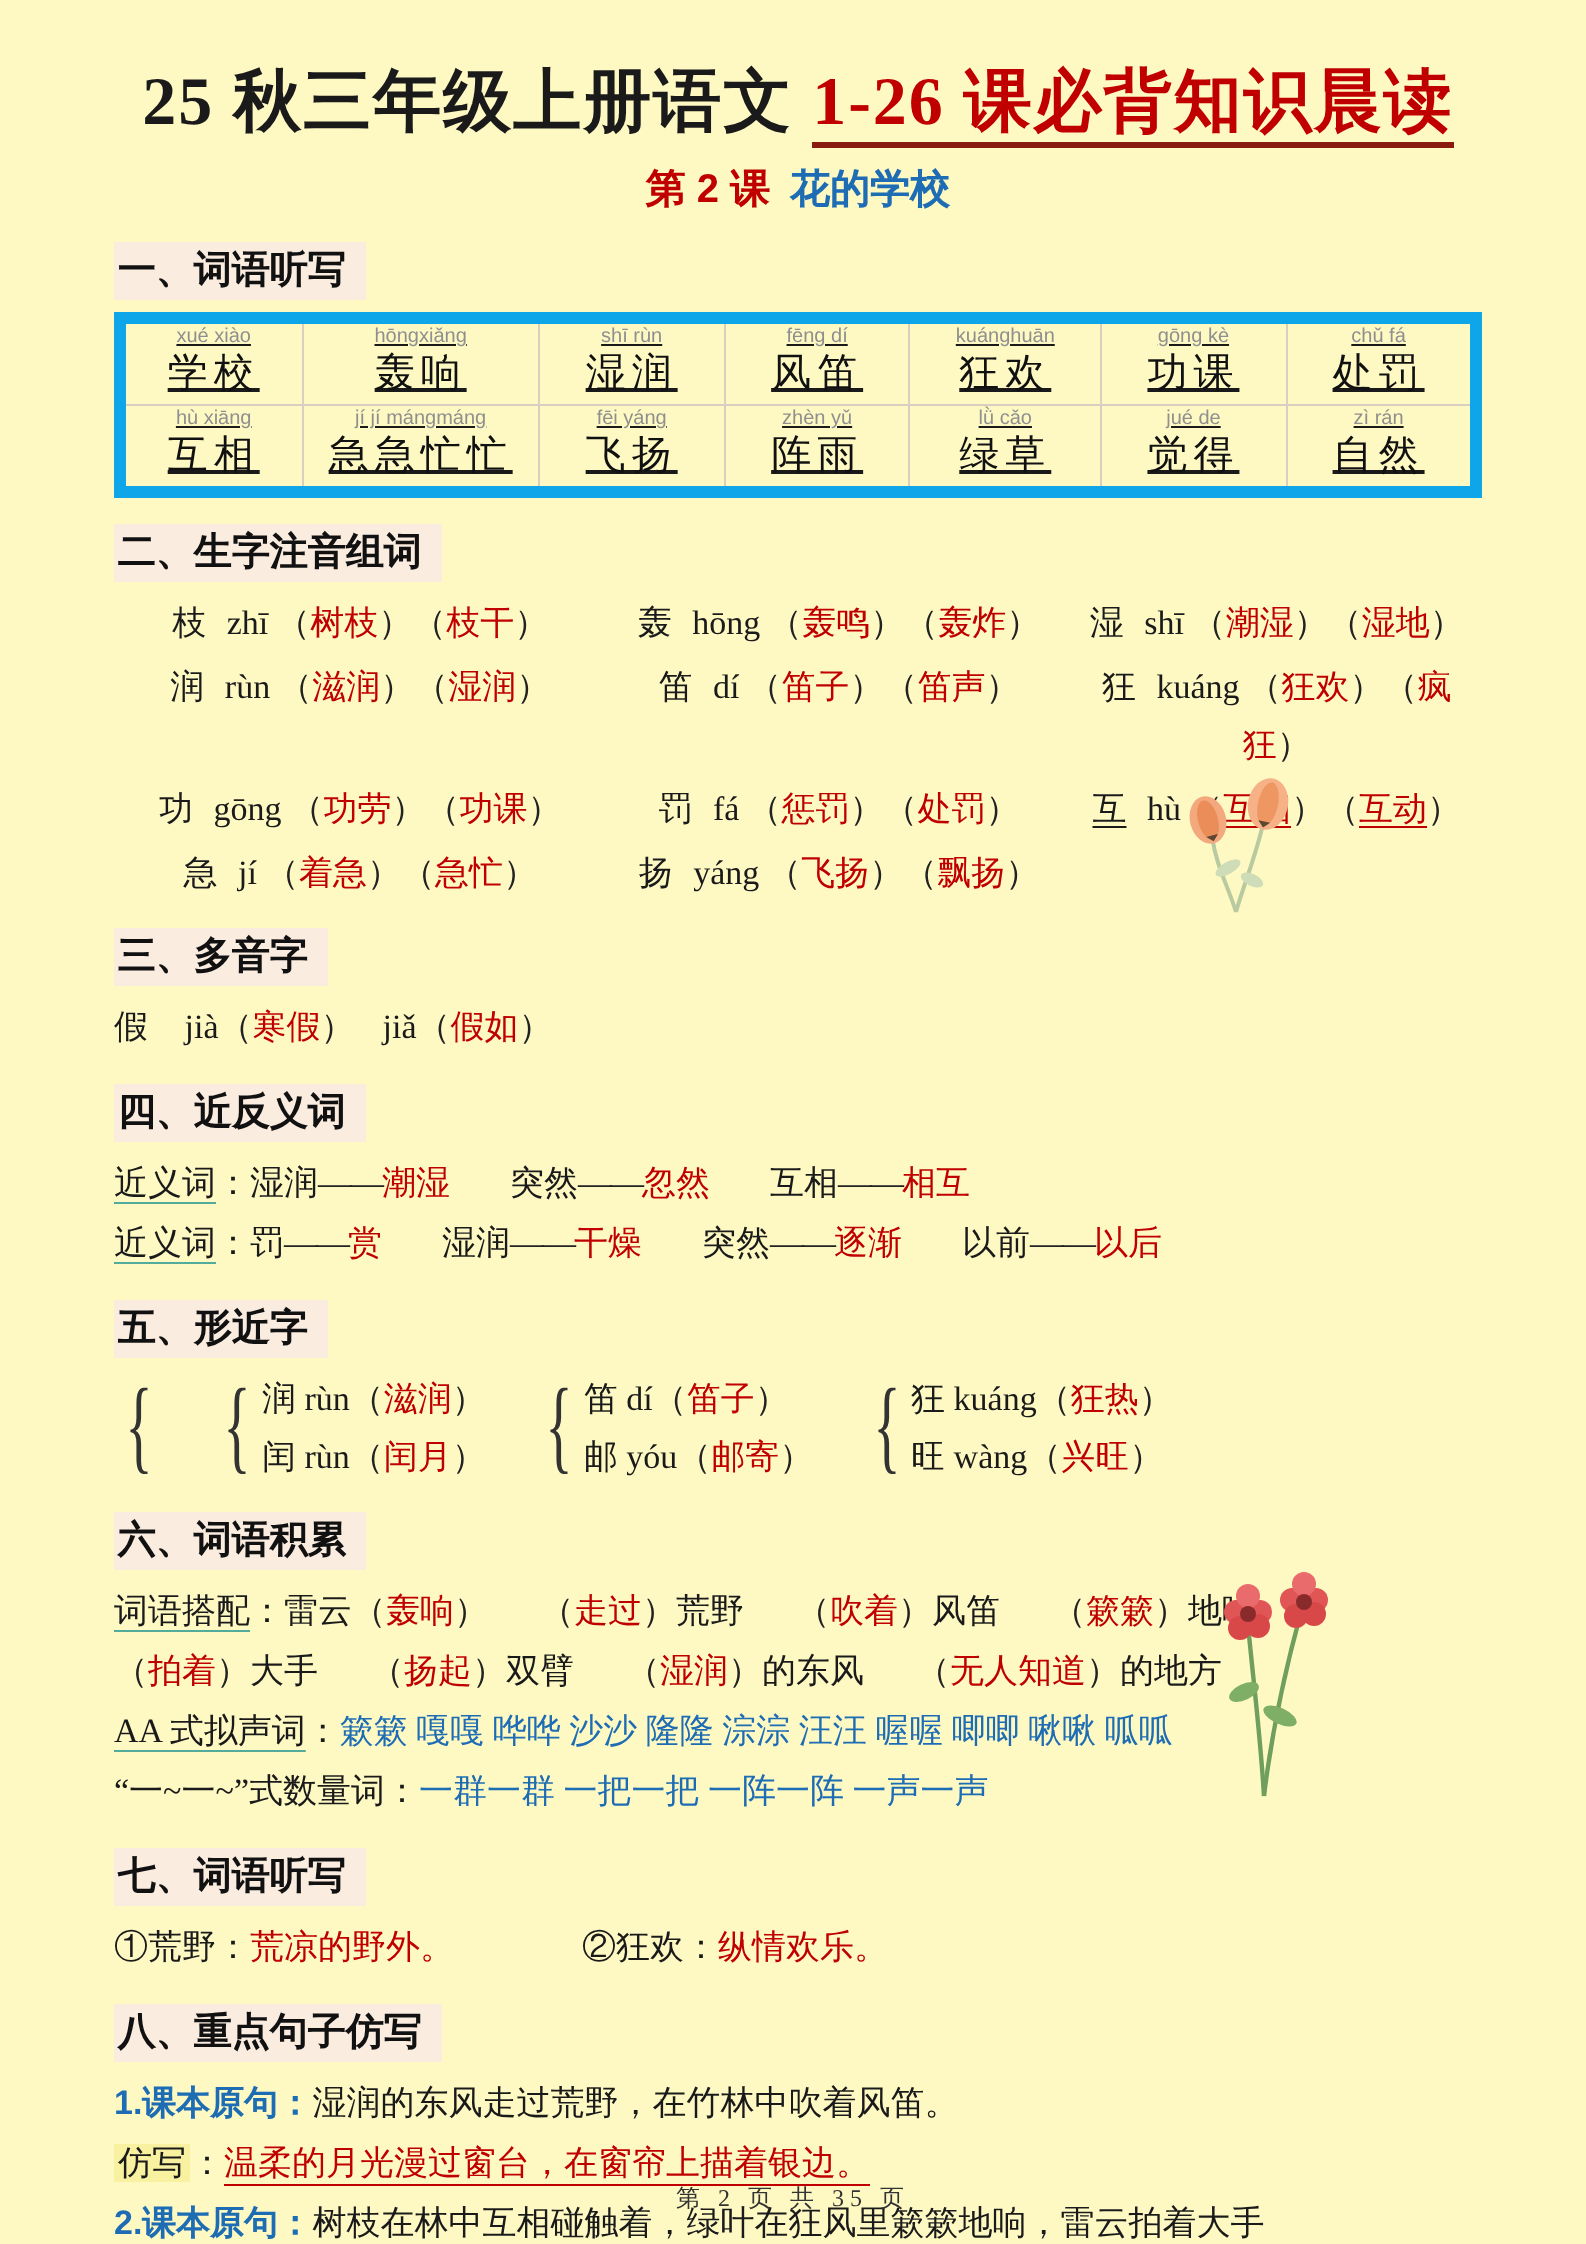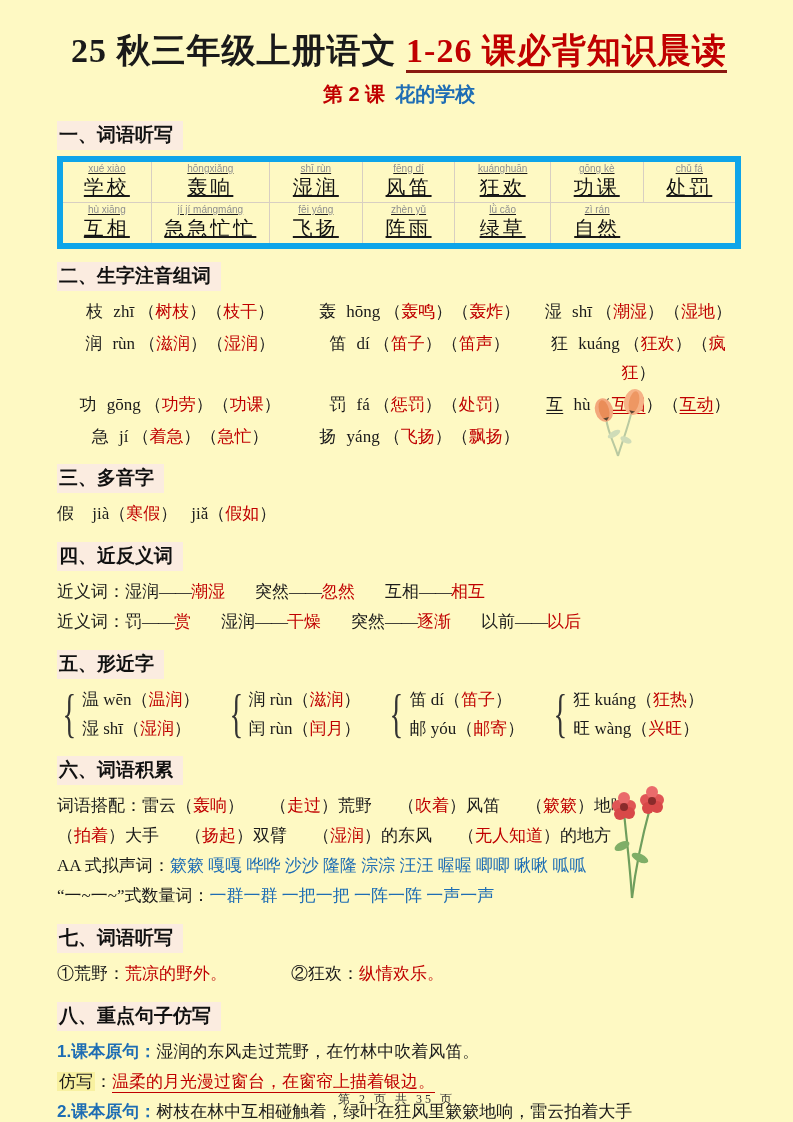--- a/index.html
+++ b/index.html
@@ -41,21 +41,21 @@
   
   .line { font-size:17px; line-height:30px; }
   .paren { color:#222; }
   .dash  { color:#222; letter-spacing:-1px; }
 
   
   .zc-grid { display:grid; grid-template-columns:36% 34% 30%; row-gap:3px; font-size:17px; line-height:29px;text-align:center; }
   .zc-py { margin:0 4px 0 6px; }
 
   
-  .lbl-u { text-decoration-color:#53ab9b; text-underline-offset:4px; }
+  .lbl-u { text-decoration:underline; text-decoration-color:#53ab9b; text-underline-offset:4px; }
   .pair { margin-right:30px; }
 
   
   .xj-line { display:flex; gap:24px; margin-top:4px; }
   .xj-group { display:flex; align-items:center; }
   .brace { font-size:52px; font-weight:400; color:#333; transform:scaleX(.55); line-height:58px; display:inline-block; }
   .xj-rows { display:inline-block; }
   .xj-row { display:block; font-size:17px; line-height:29px; white-space:nowrap; }
 
   
@@ -147,20 +147,24 @@
           <div class="dict-cell">
             <div class="dict-py">zhèn yǔ</div>
             <div class="dict-w">阵雨</div>
           </div>
 
           <div class="dict-cell">
             <div class="dict-py">lǜ cǎo</div>
             <div class="dict-w">绿草</div>
           </div>
 
+          <div class="dict-cell">
+            <div class="dict-py">jué de</div>
+            <div class="dict-w">觉得</div>
+          </div>
 
           <div class="dict-cell">
             <div class="dict-py">zì rán</div>
             <div class="dict-w">自然</div>
           </div>
         </div>
     </div>
 
   <div class="sec-h-wrap"><span class="sec-h">二、生字注音组词</span></div>
   <div class="zc-grid">
@@ -237,24 +241,20 @@
       <div class="line">
         <span class="lbl-u">近义词</span><span>：</span><span><span class="pair"><span>罚</span><span class="dash">——</span><span class="red">赏</span></span><span class="pair"><span>湿润</span><span class="dash">——</span><span class="red">干燥</span></span><span class="pair"><span>突然</span><span class="dash">——</span><span class="red">逐渐</span></span><span class="pair"><span>以前</span><span class="dash">——</span><span class="red">以后</span></span></span>
       </div>
     </div>
 
   <div class="sec-h-wrap"><span class="sec-h">五、形近字</span></div>
   <div class="xj-line">
 
       <span class="xj-group">
         <span class="brace">{</span>
-        <span class="xj-rows">
-          <span class="xj-row"><span>温</span> <span>wēn</span><span class="paren">（</span><span class="red">温润</span><span class="paren">）</span></span>
-          <span class="xj-row"><span>湿</span> <span>shī</span><span class="paren">（</span><span class="red">湿润</span><span class="paren">）</span></span>
-        </span>
       </span>
 
       <span class="xj-group">
         <span class="brace">{</span>
         <span class="xj-rows">
           <span class="xj-row"><span>润</span> <span>rùn</span><span class="paren">（</span><span class="red">滋润</span><span class="paren">）</span></span>
           <span class="xj-row"><span>闰</span> <span>rùn</span><span class="paren">（</span><span class="red">闰月</span><span class="paren">）</span></span>
         </span>
       </span>
 

